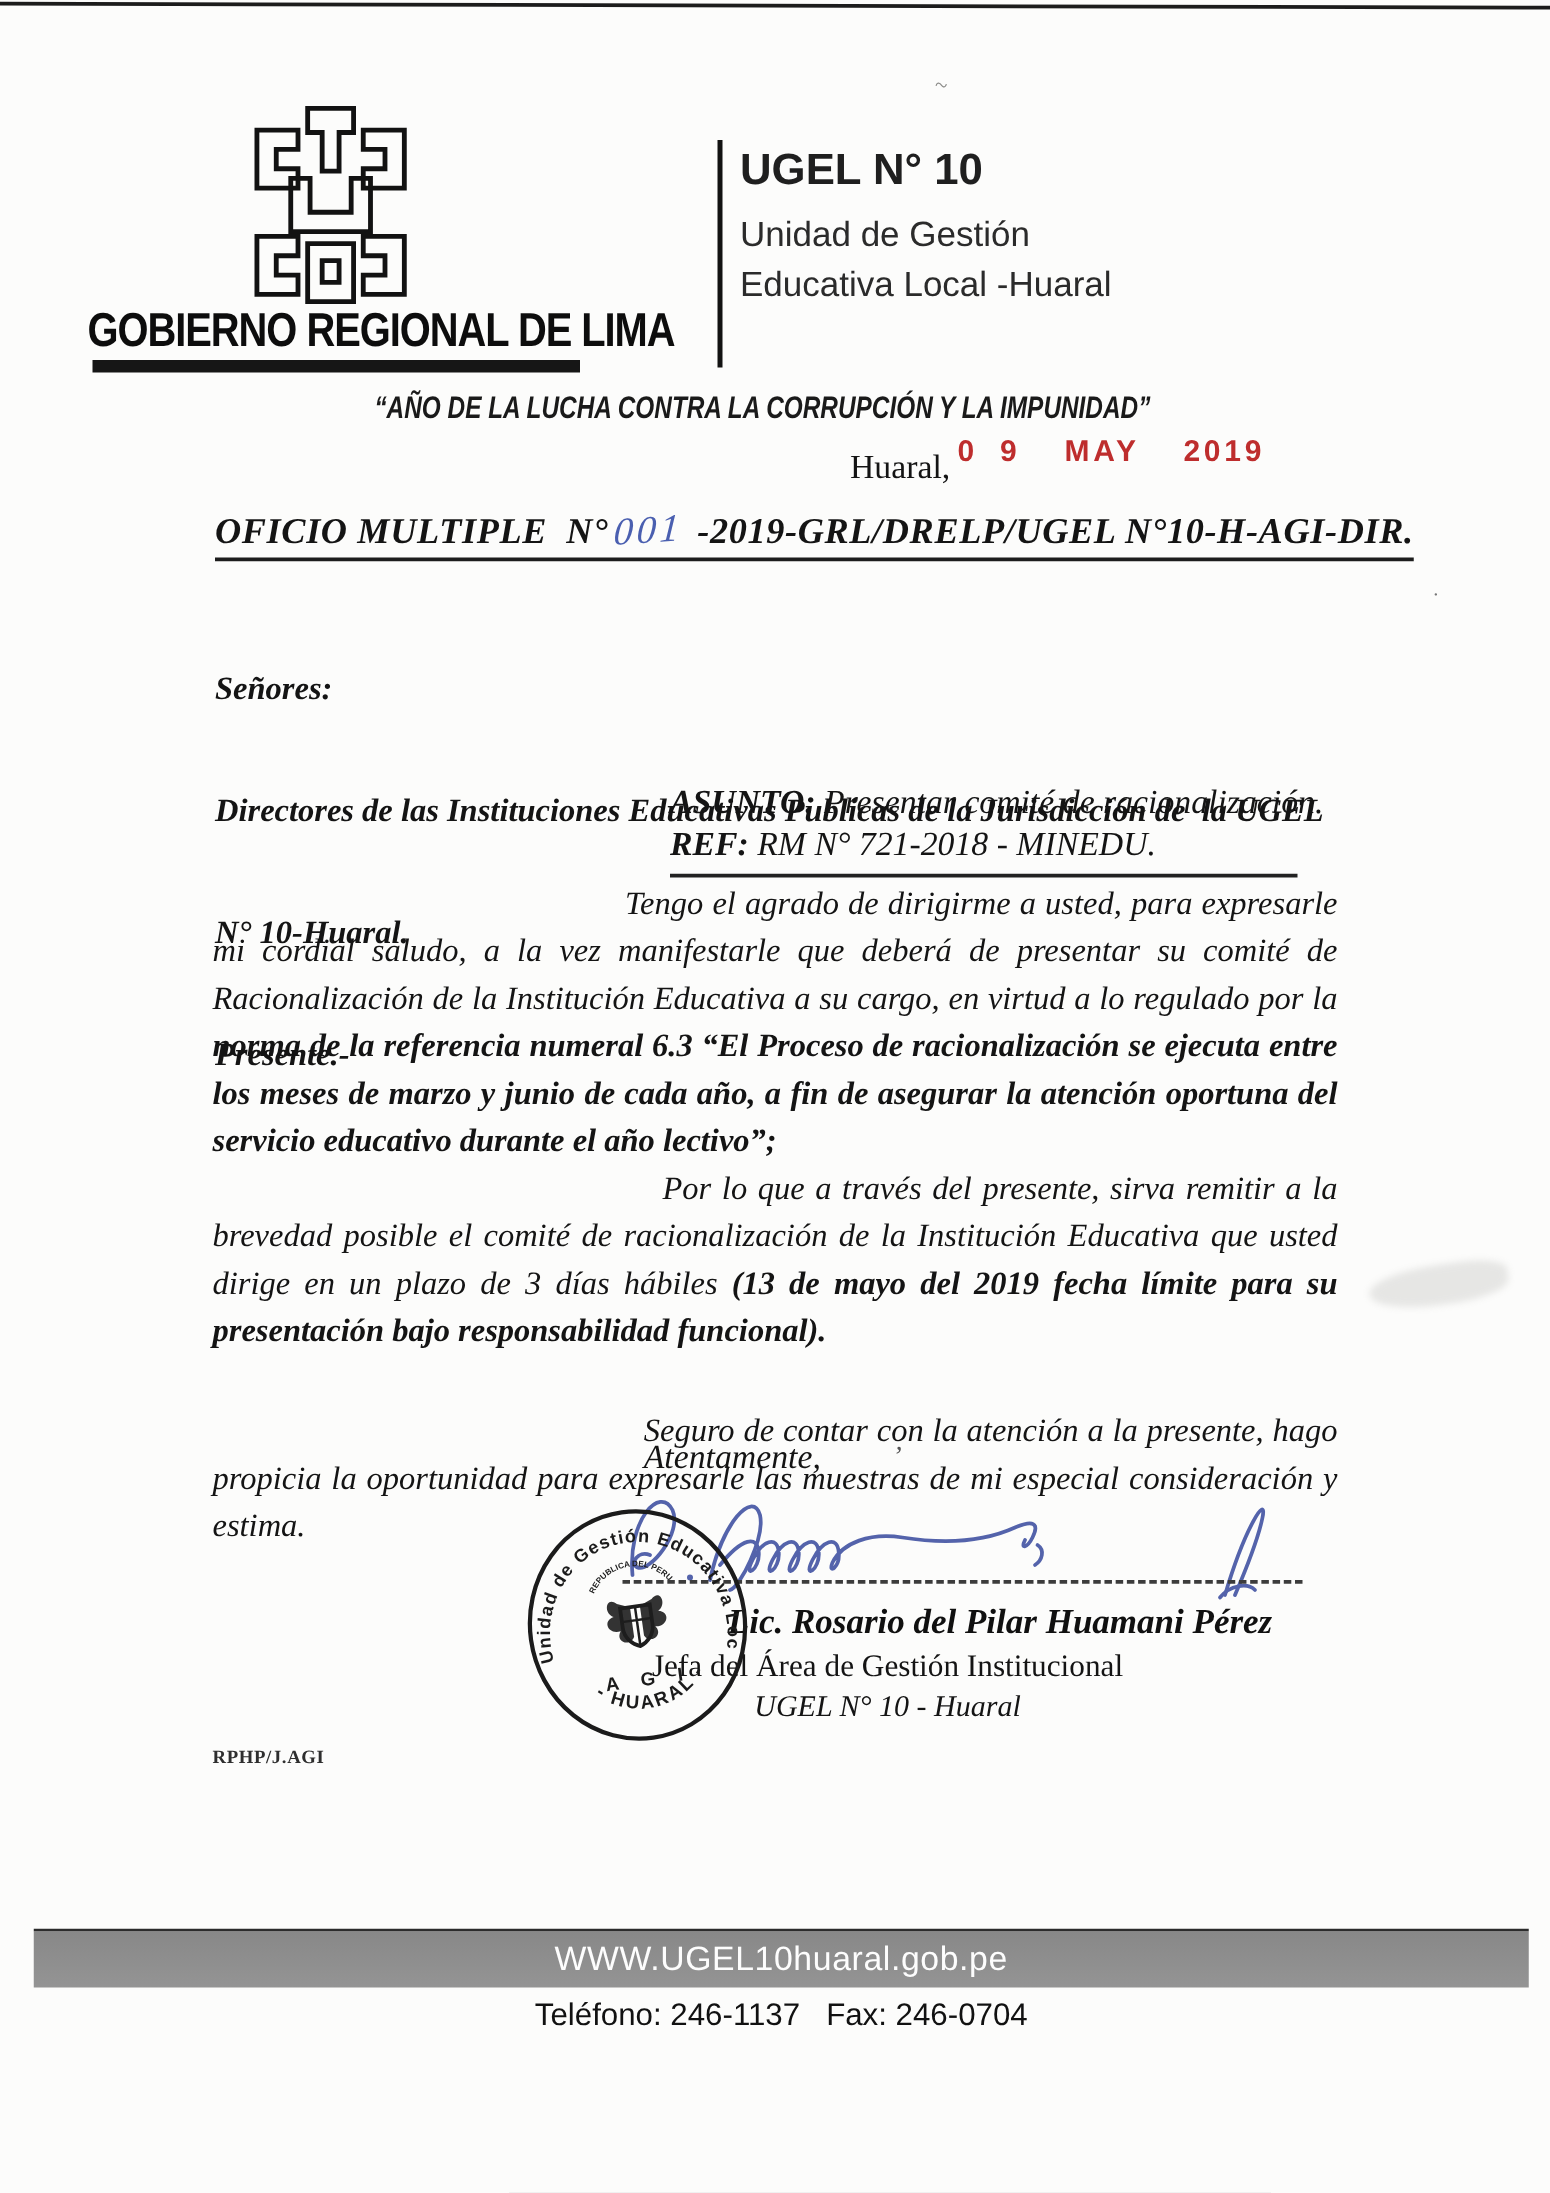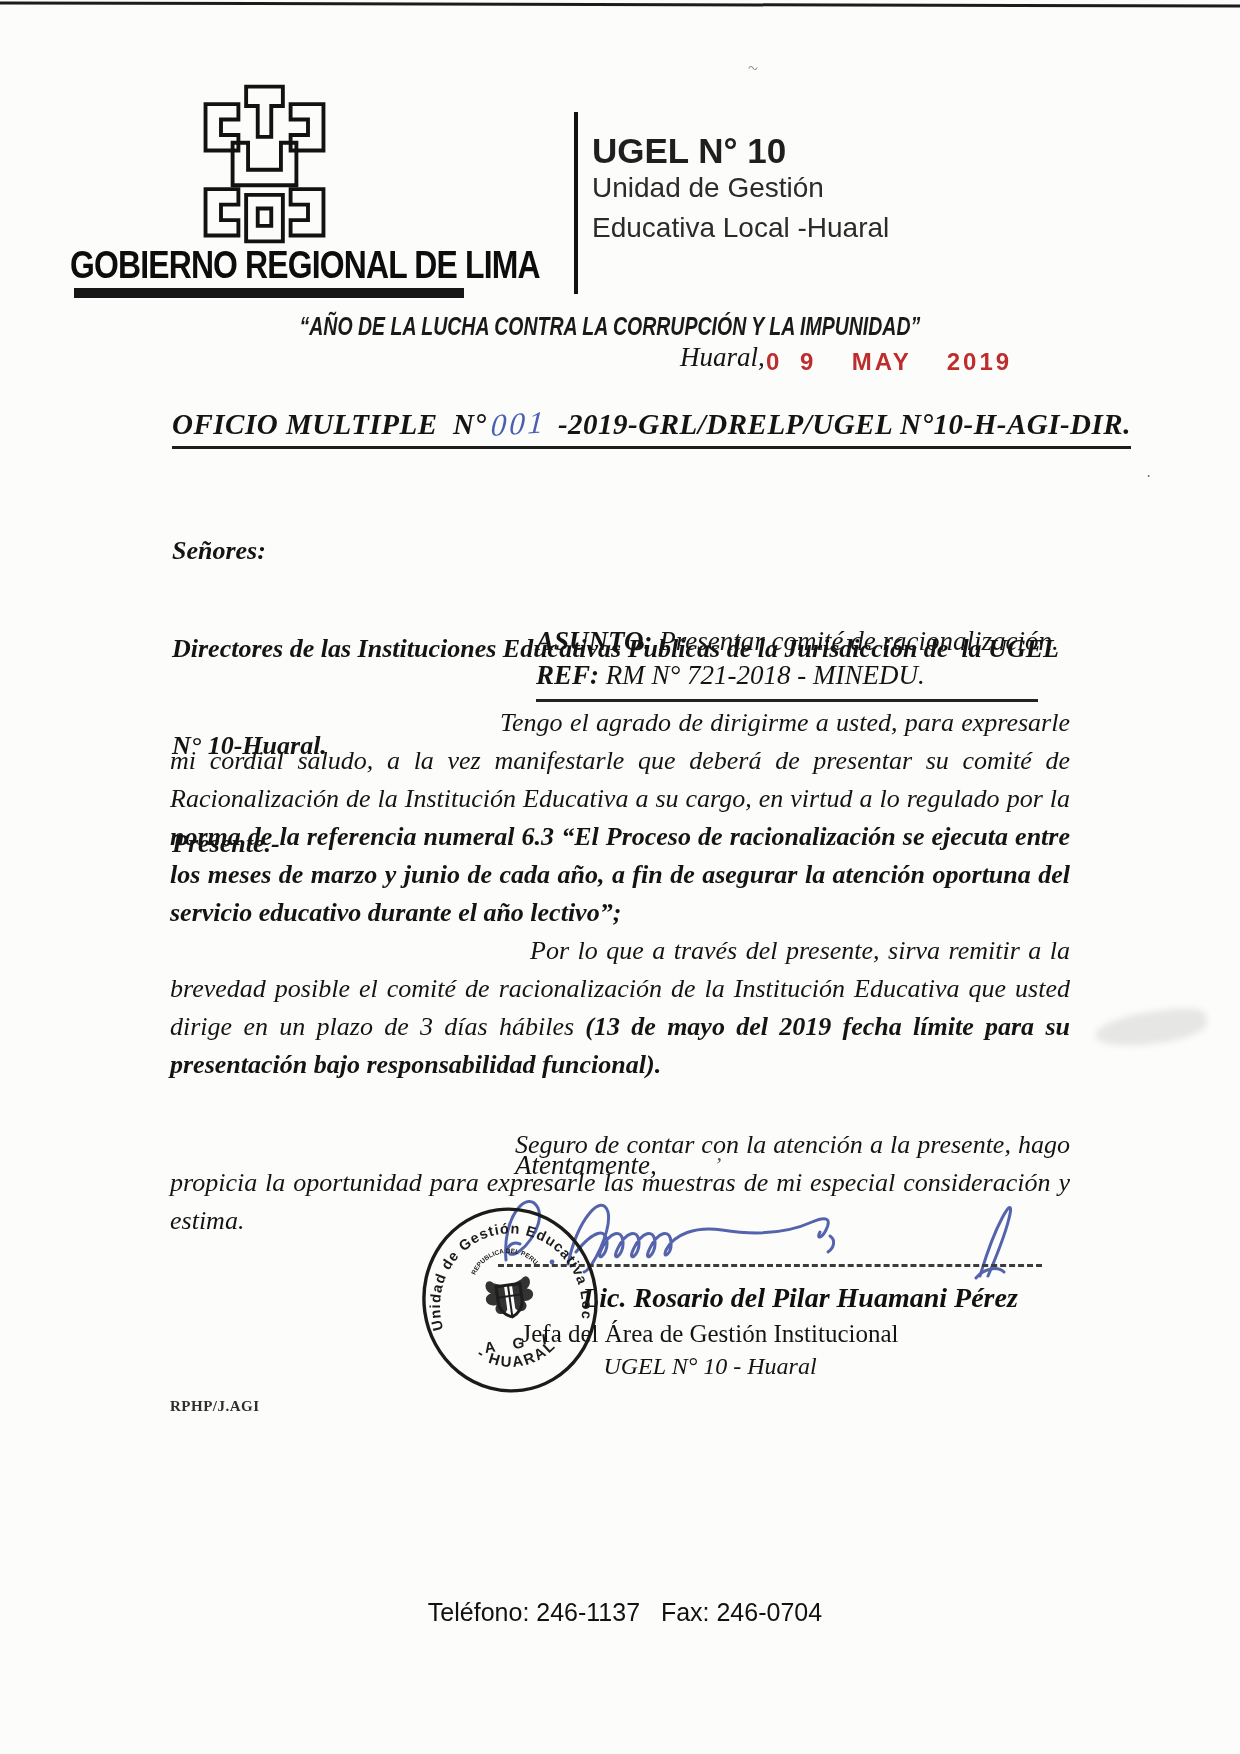--- a/index.html
+++ b/index.html
@@ -10,28 +10,28 @@
   }
   .abs{position:absolute;}
   .pre{white-space:pre;}
   
   .topline{left:0;top:3px;width:1240px;height:3px;background:#1c1c1c;transform:rotate(.15deg);}
   
   .org-title{left:70px;top:244px;font-family:"Liberation Sans",sans-serif;font-weight:700;
     font-size:38px;letter-spacing:-1px;color:#0d0d0d;transform:scaleX(.84);transform-origin:left top;white-space:nowrap;}
   .org-bar{left:74px;top:288px;width:390px;height:10px;background:#161616;}
   .vdivider{left:574px;top:112px;width:4px;height:182px;background:#121212;}
-  .entity-short{left:592px;top:131px;font-family:"Liberation Sans",sans-serif;font-weight:700;font-size:35px;color:#1f1f1f;}
+  .entity-short{left:592px;top:116px;font-family:"Liberation Sans",sans-serif;font-weight:700;font-size:35px;color:#1f1f1f;}
   .entity-l1{left:592px;top:172px;font-family:"Liberation Sans",sans-serif;font-size:28px;color:#2b2b2b;}
   .entity-l2{left:592px;top:212px;font-family:"Liberation Sans",sans-serif;font-size:28px;color:#2b2b2b;}
   
   .motto{left:150px;top:312px;width:920px;text-align:center;}
   .motto span{display:inline-block;transform:scaleX(.78);transform-origin:center;
     font-family:"Liberation Sans",sans-serif;font-style:italic;font-weight:700;font-size:25px;color:#1a1a1a;white-space:nowrap;}
-  .city{left:680px;top:342px;font-style:italic;font-size:27px;}
+  .city{left:680px;top:358px;font-size:27px;}
   .datestamp{left:766px;top:348px;font-family:"Liberation Sans",sans-serif;font-weight:700;
     font-size:24px;letter-spacing:3px;word-spacing:8px;color:#b91c1c;opacity:.92;}
   
   .docnum{left:172px;top:406px;font-weight:700;font-style:italic;font-size:29px;
     border-bottom:3px solid #1d1d1d;padding-bottom:4px;letter-spacing:.5px;}
   .handwritten{color:#4a5fb0;font-weight:400;font-size:31px;letter-spacing:3px;
     display:inline-block;transform:rotate(-4deg) skewX(-8deg);padding:0 4px;}
   
   .recipient{left:172px;top:470px;font-weight:700;font-style:italic;font-size:26px;line-height:32.5px;}
   
@@ -162,20 +162,23 @@
           <path d="M 80,82 H 104 V 98 C 104,106 98,112 92,114 C 86,112 80,106 80,98 Z" fill="none" stroke="#1d1d1d" stroke-width="3"></path>
           <path d="M 92,82 V 114 M 80,93 H 104" stroke="#1d1d1d" stroke-width="2"></path>
         </g>
         <text x="60" y="146" font-family="Liberation Sans, sans-serif" font-size="15" font-weight="700" fill="#1b1b1b" letter-spacing="7">A G I</text>
       </g>
     </svg>
   </div>
 
   <div class="abs initials">RPHP/J.AGI</div>
 
+  <div class="abs footer-bar">
+    <span class="footer-web">WWW.UGEL10huaral.gob.pe</span>
+  </div>
   <div class="abs footer-phone pre">Teléfono: 246-1137   Fax: 246-0704</div>
 
   <div class="abs smudge"></div>
   <div class="abs mark-tr">~</div>
   <div class="abs mark-dot">·</div>
   <div class="abs mark-apos">’</div>
 
 </div>
 
 </body></html>

